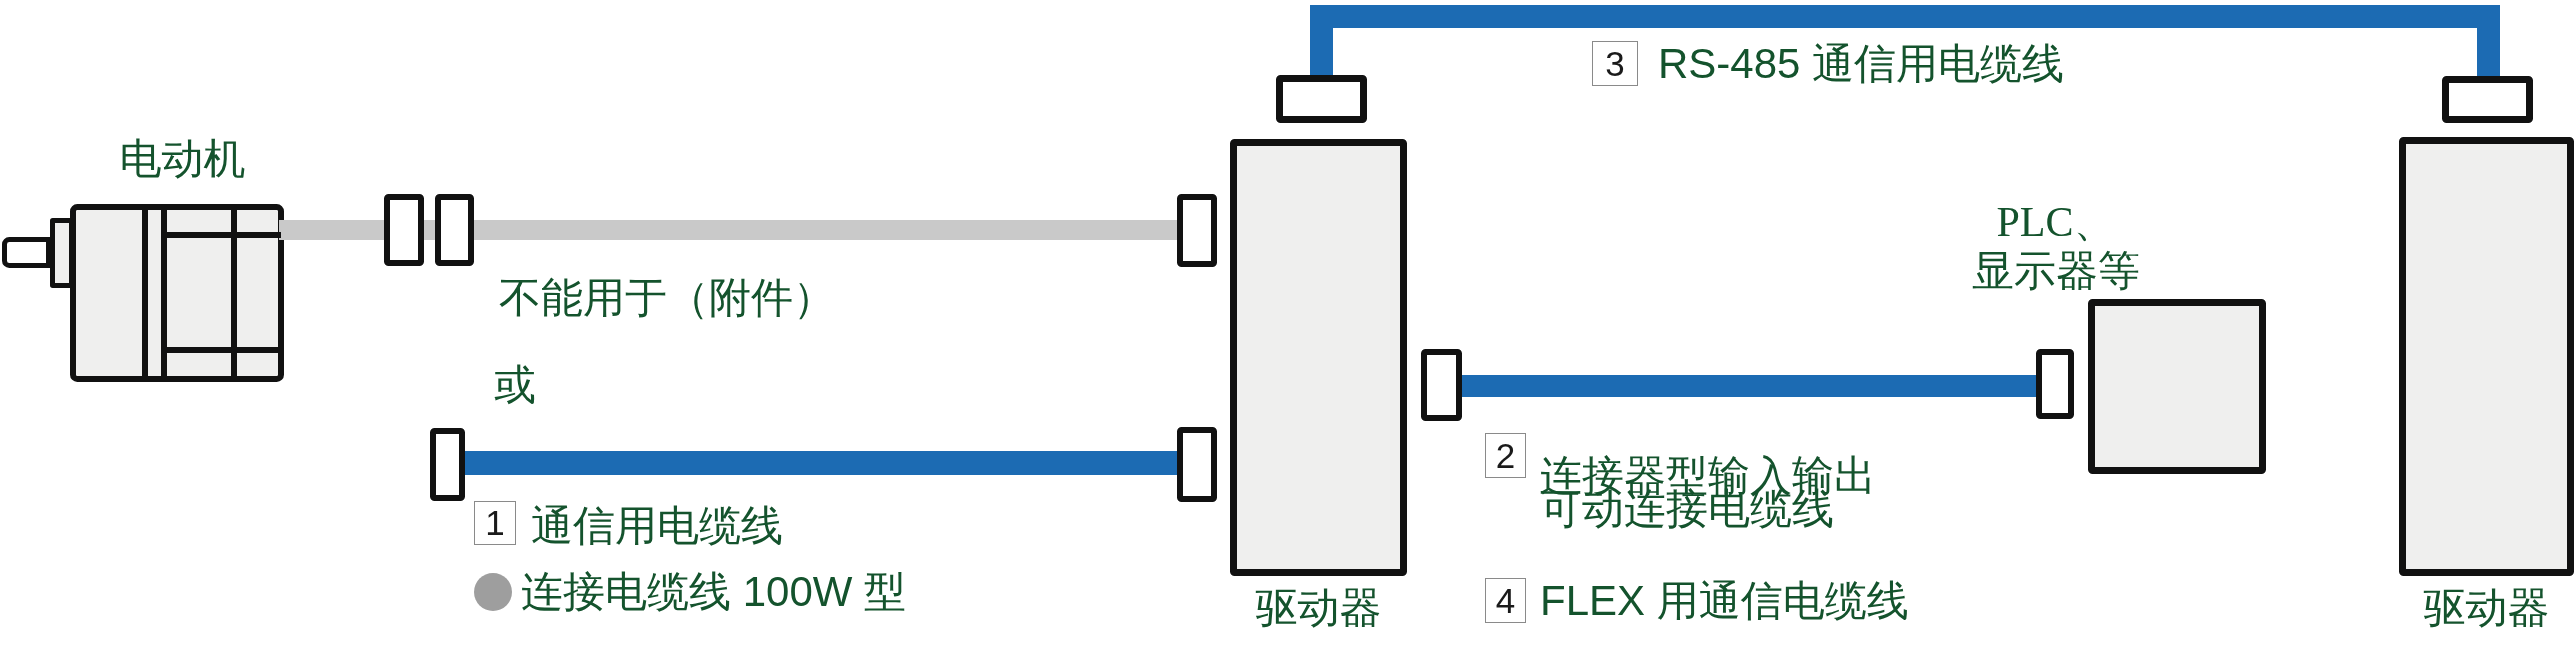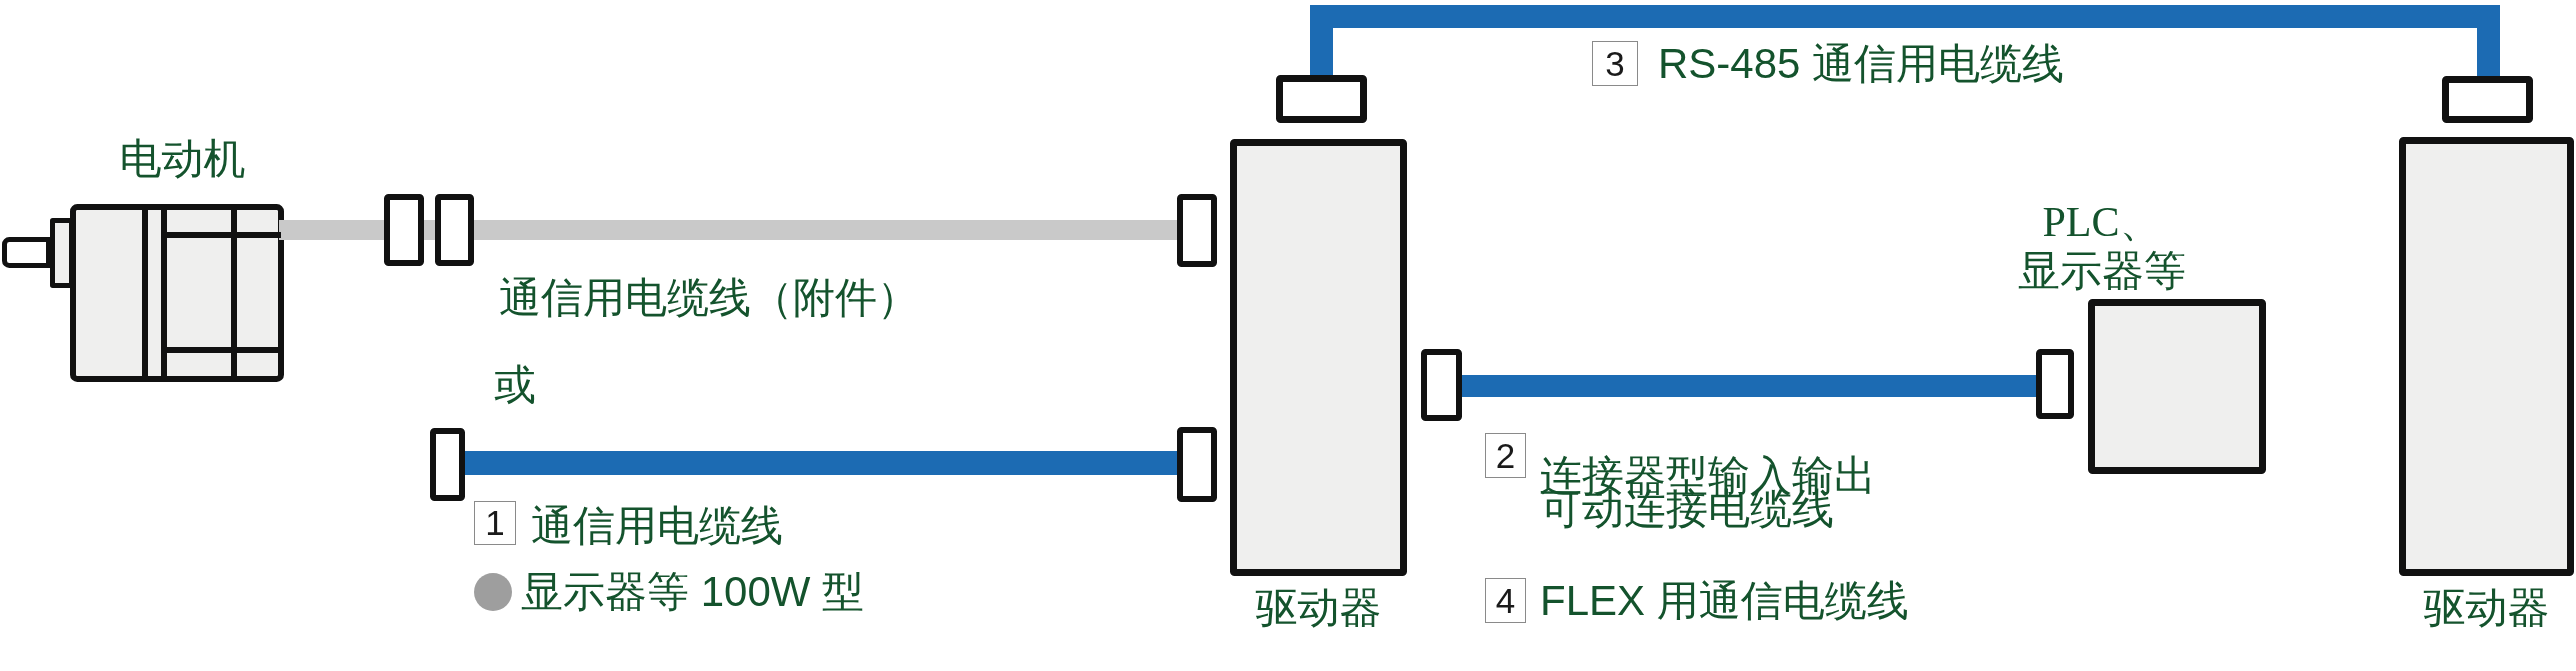--- a/index.html
+++ b/index.html
@@ -71,33 +71,33 @@
   <div class="abs motor-part" style="left:70px; top:204px; width:214px; height:178px; border-width:6.4px; border-radius:7.3px;"></div>
   <div class="abs inner-line" style="left:142px; top:207px; width:5.5px; height:173px;"></div>
   <div class="abs inner-line" style="left:161px; top:207px; width:5.5px; height:173px;"></div>
   <div class="abs inner-line" style="left:231px; top:207px; width:5.5px; height:173px;"></div>
   <div class="abs inner-line" style="left:164px; top:232px; width:117px; height:5.5px;"></div>
   <div class="abs inner-line" style="left:164px; top:347px; width:117px; height:5.5px;"></div>
 
   <div class="abs cable-gray" style="left:279px; top:220px; width:900px; height:20px;"></div>
   <div class="abs connector" style="left:384px; top:194px; width:40px; height:72px;"></div>
   <div class="abs connector" style="left:435px; top:194px; width:39px; height:72px;"></div>
-  <div class="abs diagram-text" style="left:499px; top:274px;">通信用电缆线（附件）</div>
+  <div class="abs diagram-text" style="left:499px; top:274px;">不能用于（附件）</div>
   <div class="abs diagram-text" style="left:494px; top:361px;">或</div>
 
   <div class="abs cable-blue" style="left:457px; top:451px; width:723px; height:24px;"></div>
   <div class="abs connector" style="left:430px; top:428px; width:35px; height:73px;"></div>
   <div class="abs connector" style="left:1177px; top:427px; width:40px; height:75px;"></div>
 
   <div class="abs num-box" style="left:474px; top:501px; width:42px; height:44px;">
     <span>1</span>
   </div>
   <div class="abs diagram-text" style="left:531px; top:502px;">通信用电缆线</div>
   <div class="abs bullet-dot" style="left:474px; top:573px; width:38px; height:38px;"></div>
-  <div class="abs diagram-text" style="left:521px; top:568px;">显示器等 100W 型</div>
+  <div class="abs diagram-text" style="left:521px; top:568px;">连接电缆线 100W 型</div>
 
   <div class="abs connector" style="left:1177px; top:194px; width:40px; height:73px;"></div>
   <div class="abs connector" style="left:1276px; top:75px; width:91px; height:48px; border-width:7.3px;"></div>
   <div class="abs device-box" style="left:1230px; top:139px; width:177px; height:437px;"></div>
   <div class="abs connector" style="left:1421px; top:349px; width:41px; height:72px;"></div>
   <div class="abs diagram-text centered" style="left:1230px; top:584px; width:177px;">驱动器</div>
 
   <div class="abs cable-blue" style="left:1310px; top:4.6px; width:1190px; height:23px;"></div>
   <div class="abs cable-blue" style="left:1310px; top:4.6px; width:23px; height:73px;"></div>
   <div class="abs cable-blue" style="left:2477px; top:4.6px; width:23px; height:73px;"></div>
@@ -113,21 +113,21 @@
     <span>2</span>
   </div>
   <div class="abs diagram-text" style="left:1540px; top:432px;margin-top:20px;">连接器型输入输出</div>
   <div class="abs diagram-text" style="left:1540px; top:485px;">可动连接电缆线</div>
 
   <div class="abs num-box" style="left:1485px; top:578px; width:41px; height:45px;">
     <span>4</span>
   </div>
   <div class="abs diagram-text" style="left:1540px; top:577px;">FLEX 用通信电缆线</div>
 
-  <div class="abs diagram-text centered" style="left:1990px; top:198px; width:224px; line-height:49px;">
+  <div class="abs diagram-text centered" style="left:1944px; top:198px; width:224px; line-height:49px;">
     <div>PLC、</div>
     <div>显示器等</div>
   </div>
   <div class="abs device-box" style="left:2088px; top:299px; width:178px; height:175px;"></div>
 
   <div class="abs connector" style="left:2442px; top:76px; width:91px; height:47px; border-width:7.3px;"></div>
   <div class="abs device-box" style="left:2399px; top:137px; width:175px; height:439px;"></div>
   <div class="abs diagram-text centered" style="left:2399px; top:584px; width:175px;">驱动器</div>
 
 </div>

